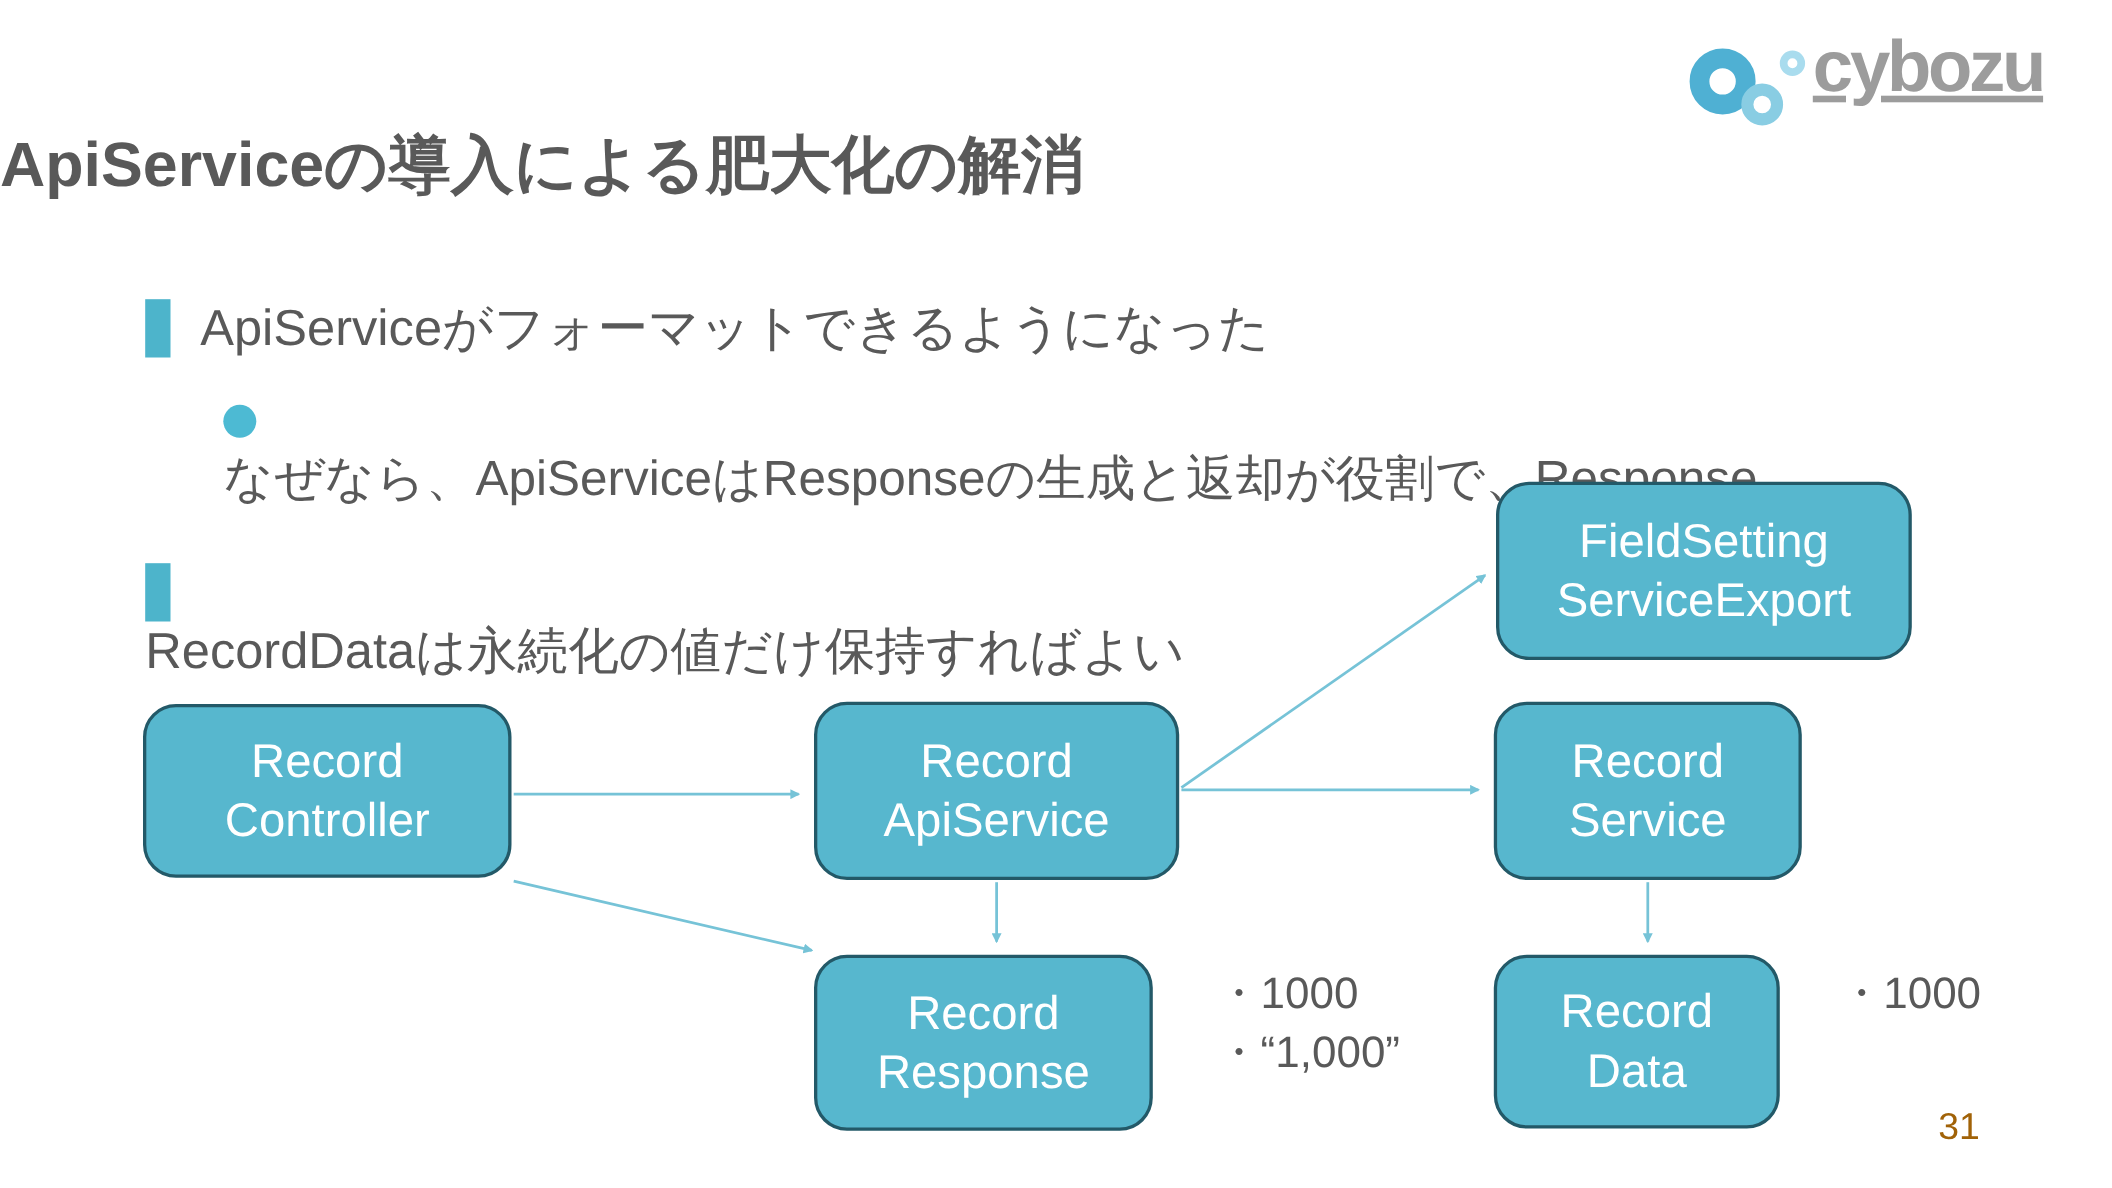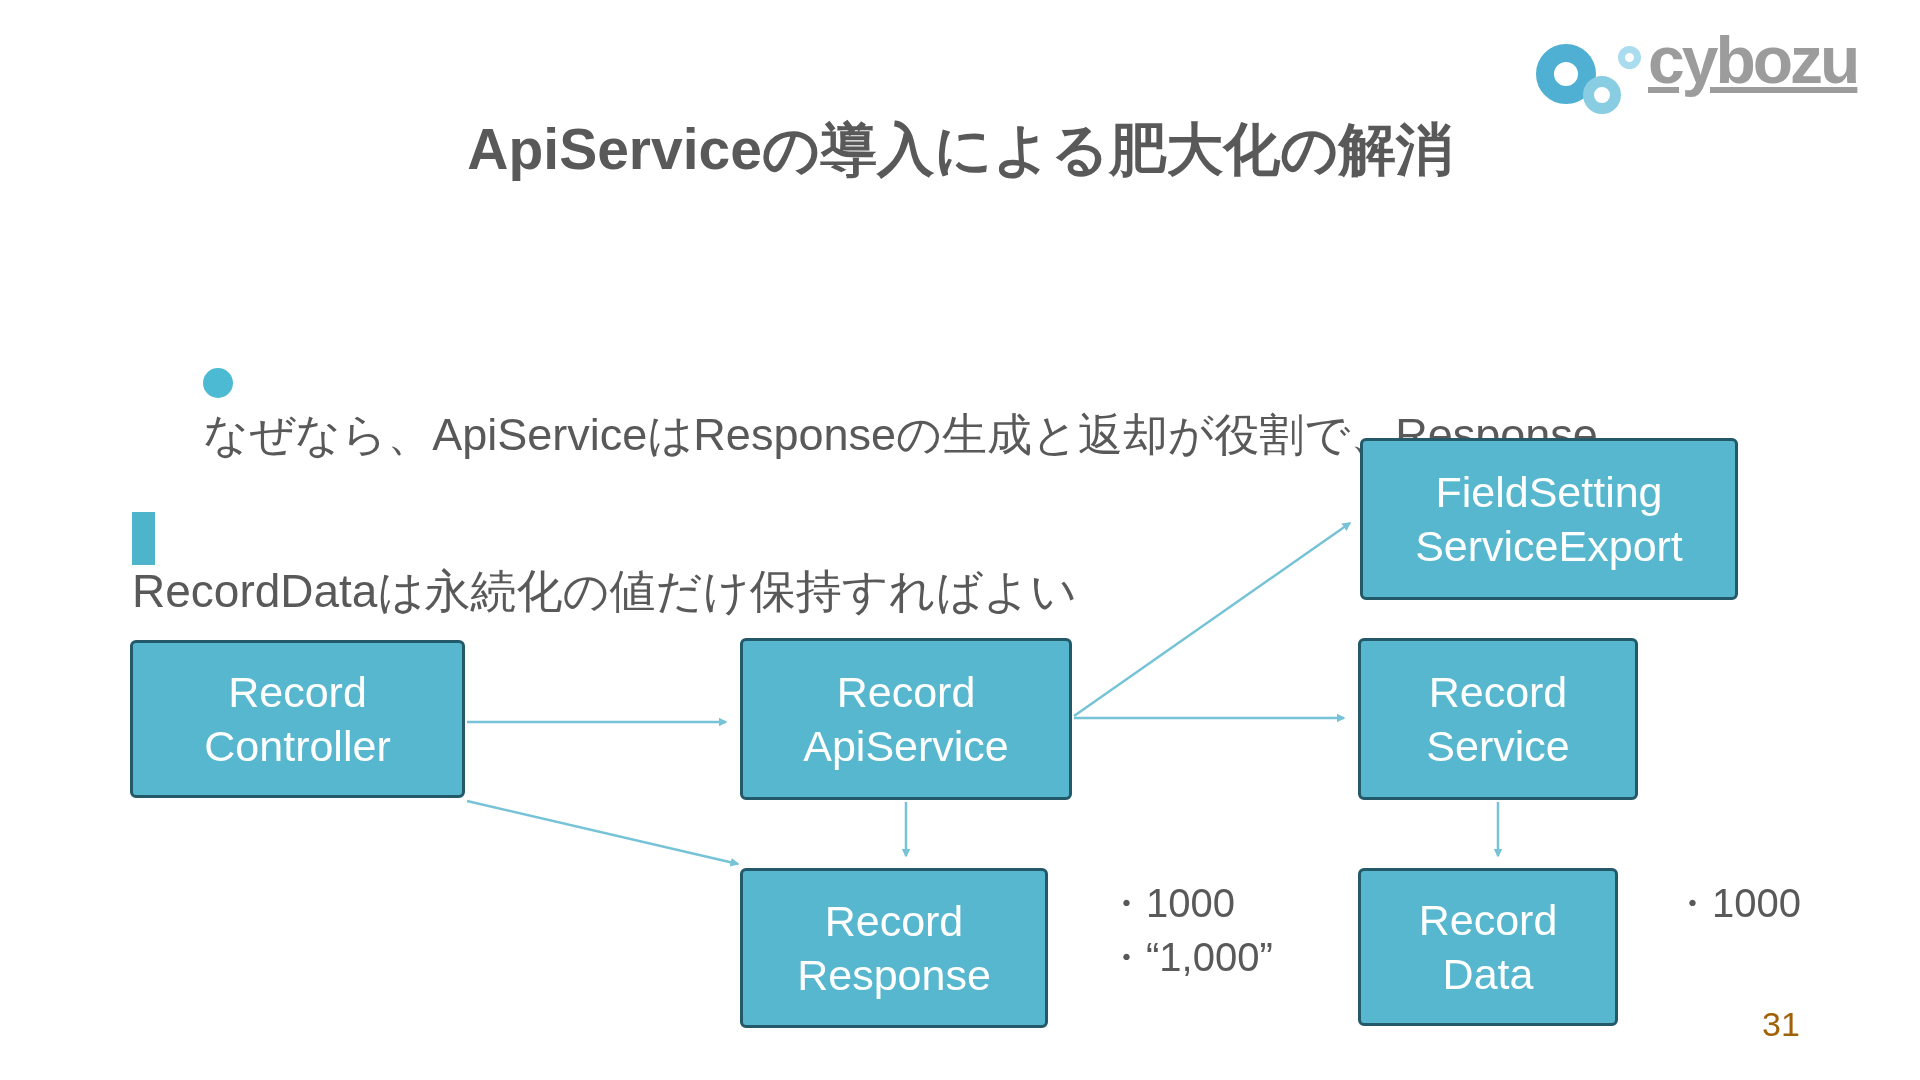--- a/index.html
+++ b/index.html
@@ -10,38 +10,38 @@
   
   .logo { position: absolute; left: 1530px; top: 20px; width: 370px; height: 100px; }
   .donut { position: absolute; border-radius: 50%; background: transparent; }
   .donut-big   { left: 6px;  top: 24px; width: 60px; height: 60px; border: 18px solid #4FB0D3; }
   .donut-mid   { left: 53px; top: 56px; width: 38px; height: 38px; border: 11px solid #89CDE3; }
   .donut-small { left: 88px; top: 26px; width: 23px; height: 23px; border: 7px solid #A9DCEE; }
   .logo-text { position: absolute; left: 118px; top: 2px; font-size: 66px; font-weight: bold;
                color: #9C9C9C; letter-spacing: -3px; text-decoration: underline; }
 
   
-  .title { position: absolute; left: 0; top: 112px; width: 1920px; text-align: center;
+  .title { position: absolute; left: 0; top: 112px; width: 1920px; text-align: left;
            font-size: 57px; font-weight: bold; color: #595959; letter-spacing: 0px; }
 
   
   .bullet-row { position: absolute; display: flex; align-items: flex-start; color: #595959; }
   .sq-marker { width: 23px; height: 53px; background: #4DB4CB; margin-right: 27px; flex: 0 0 auto; }
   .bullet-l1 { left: 132px; top: 272px; }
   .bullet-l1 .bullet-text { font-size: 46px; line-height: 53px; }
   .bullet-l2 { left: 132px; top: 512px; flex-direction: column; }
   .bullet-l2 .bullet-text { font-size: 46px; line-height: 53px; }
   .subbullet { left: 203px; top: 352px; flex-direction: column; }
   .dot-marker { width: 30px; height: 30px; border-radius: 50%; background: #4DBAD3;
                 margin-top: 16px; margin-right: 27px; flex: 0 0 auto; }
   .sub-text { font-size: 45px; line-height: 73px; color: #595959; }
 
   
   .arrows { position: absolute; left: 0; top: 0; width: 1920px; height: 1080px; }
-  .node { position: absolute; background: #57B7CE; border: 3px solid #235968; border-radius: 6px;
+  .node { position: absolute; background: #57B7CE; border: 3px solid #235968; border-radius: 30px;
           display: flex; align-items: center; justify-content: center; }
   .node-label { color: #ffffff; font-size: 43px; line-height: 1.26; text-align: center; white-space: pre-line; }
   .node-controller  { left: 130px;  top: 640px; width: 335px; height: 158px; }
   .node-apiservice  { left: 740px;  top: 638px; width: 332px; height: 162px; }
   .node-fieldsetting{ left: 1360px; top: 438px; width: 378px; height: 162px; }
   .node-service     { left: 1358px; top: 638px; width: 280px; height: 162px; }
   .node-response    { left: 740px;  top: 868px; width: 308px; height: 160px; }
   .node-data        { left: 1358px; top: 868px; width: 260px; height: 158px; }
 
   .note { position: absolute; color: #595959; font-size: 40px; line-height: 54px; white-space: pre-line; margin-left: 20px; }
@@ -57,20 +57,24 @@
 
   <div class="logo">
     <div class="donut donut-big"></div>
     <div class="donut donut-mid"></div>
     <div class="donut donut-small"></div>
     <div class="logo-text">cybozu</div>
   </div>
 
   <div class="title">ApiServiceの導入による肥大化の解消</div>
 
+  <div class="bullet-row bullet-l1">
+    <div class="sq-marker"></div>
+    <div class="bullet-text">ApiServiceがフォーマットできるようになった</div>
+  </div>
 
   <div class="bullet-row subbullet">
     <div class="dot-marker"></div>
     <div class="sub-text">
       <div>なぜなら、ApiServiceはResponseの生成と返却が役割で、Response</div>
     </div>
   </div>
 
   <div class="bullet-row bullet-l2">
     <div class="sq-marker"></div>

